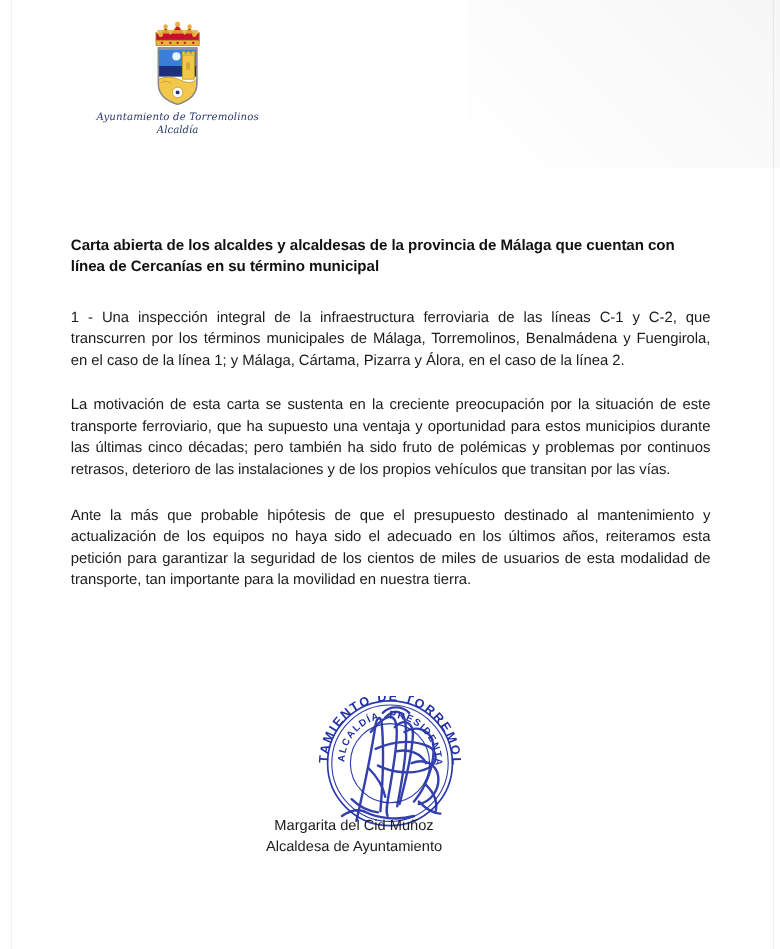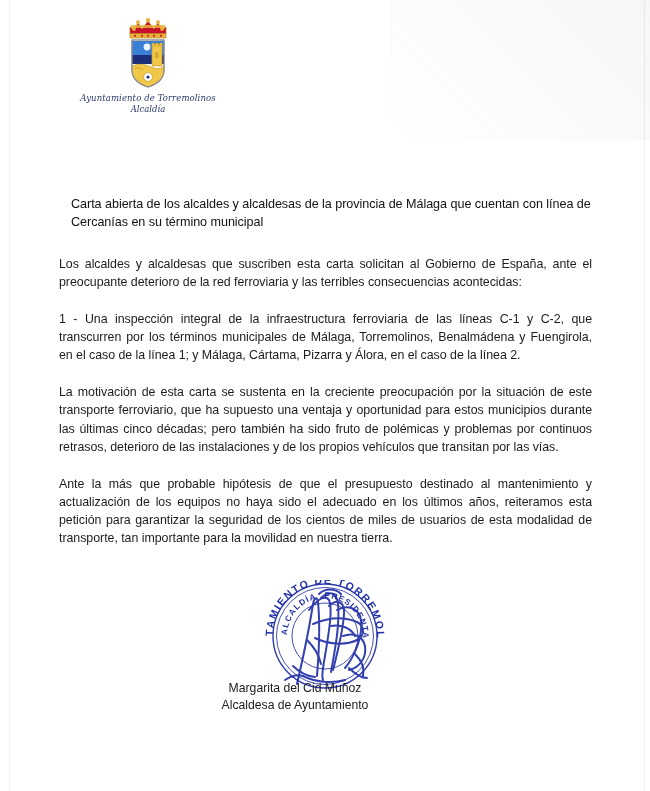--- a/index.html
+++ b/index.html
@@ -71,24 +71,24 @@
   
   #content {
     position: absolute;
     left: 59px;
     top: 196px;
     width: 533px;
     color: #1a1a1a;
   }
   .doc-title {
     font-size: 12.6px;
-    font-weight: normal;
+    font-weight: bold;
     line-height: 1.42;
     letter-spacing: -0.05px;
-    margin: 0 0 23px 12px;
+    margin: 0 0 23px 0;
     color: #111111;
   }
   .para {
     font-size: 12.4px;
     line-height: 1.46;
     margin: 0 0 19px 0;
     text-align: justify;
     color: #1c1c1c;
     letter-spacing: -0.04px;
   }
@@ -181,21 +181,20 @@
     <div class="letterhead-text">
       <div class="letterhead-line1">Ayuntamiento de Torremolinos</div>
       <div class="letterhead-line2">Alcaldía</div>
     </div>
   </div>
 
   <div id="content">
 
     <div class="doc-title">Carta abierta de los alcaldes y alcaldesas de la provincia de Málaga que cuentan con línea de Cercanías en su término municipal</div>
 
-    <p class="para">Los alcaldes y alcaldesas que suscriben esta carta solicitan al Gobierno de España, ante el preocupante deterioro de la red ferroviaria y las terribles consecuencias acontecidas:</p>
 
     <p class="para">1 - Una inspección integral de la infraestructura ferroviaria de las líneas C-1 y C-2, que transcurren por los términos municipales de Málaga, Torremolinos, Benalmádena y Fuengirola, en el caso de la línea 1; y Málaga, Cártama, Pizarra y Álora, en el caso de la línea 2.</p>
 
 
     <p class="para">La motivación de esta carta se sustenta en la creciente preocupación por la situación de este transporte ferroviario, que ha supuesto una ventaja y oportunidad para estos municipios durante las últimas cinco décadas; pero también ha sido fruto de polémicas y problemas por continuos retrasos, deterioro de las instalaciones y de los propios vehículos que transitan por las vías.</p>
 
     <p class="para last">Ante la más que probable hipótesis de que el presupuesto destinado al mantenimiento y actualización de los equipos no haya sido el adecuado en los últimos años, reiteramos esta petición para garantizar la seguridad de los cientos de miles de usuarios de esta modalidad de transporte, tan importante para la movilidad en nuestra tierra.</p>
   </div>
 
   <div id="signature-block">

